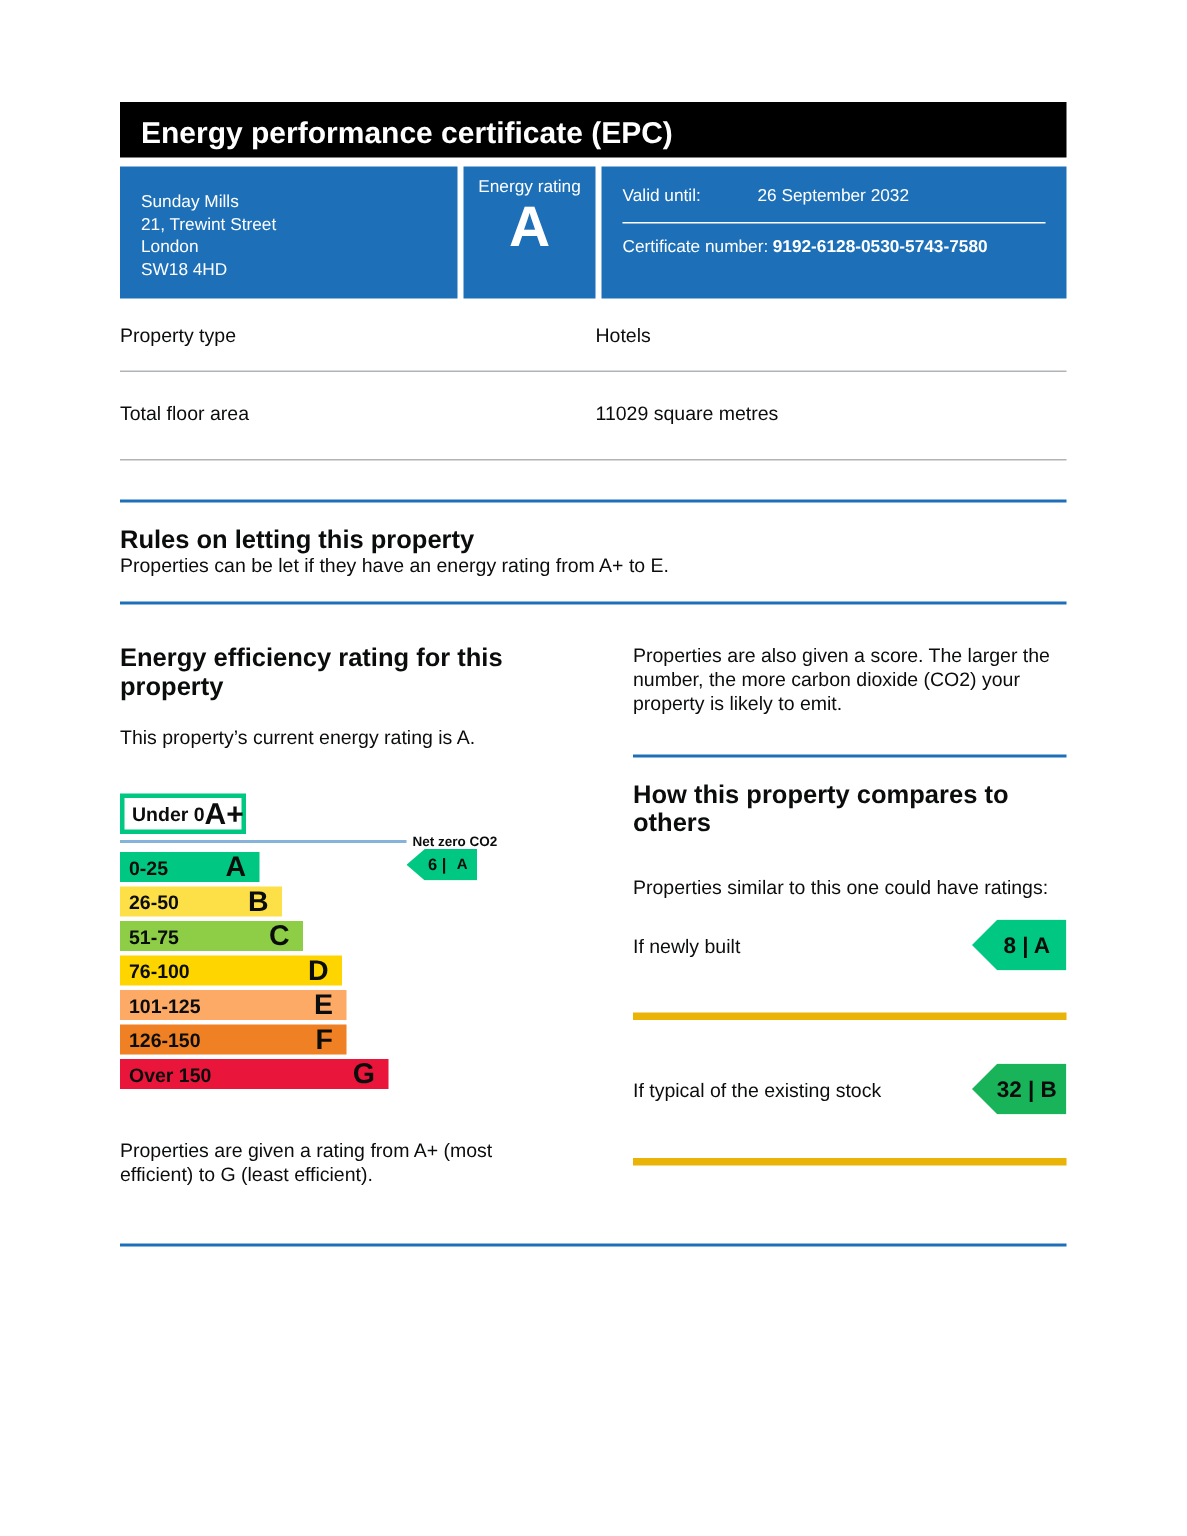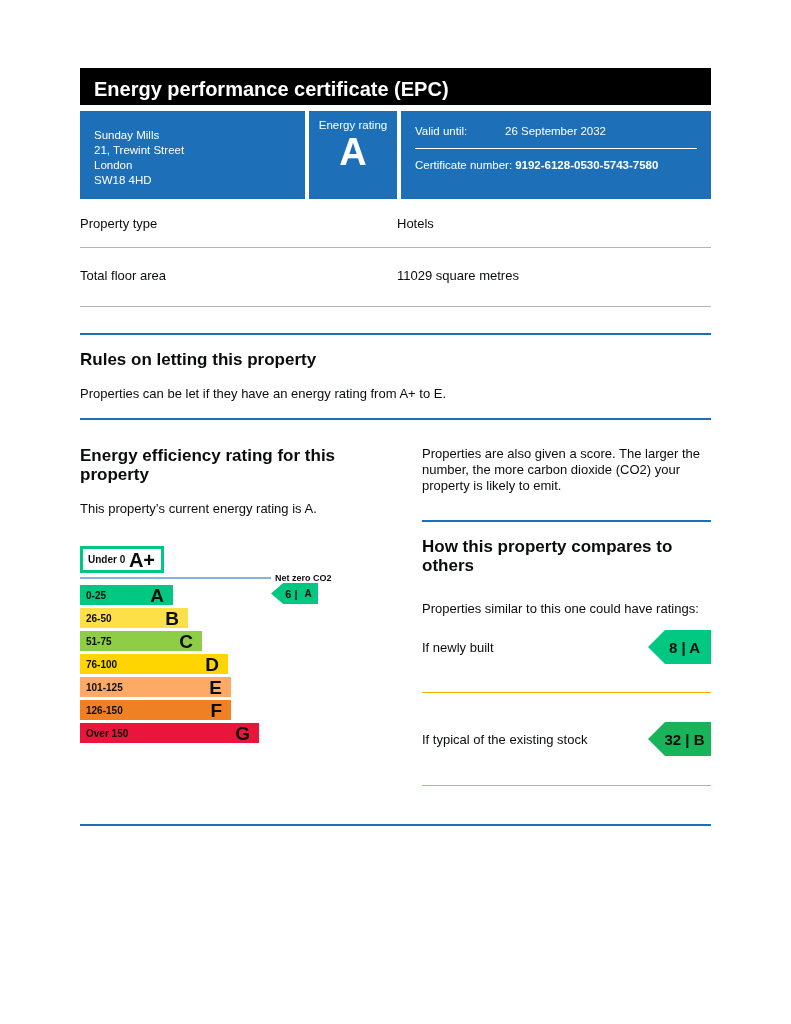--- a/index.html
+++ b/index.html
@@ -39,39 +39,39 @@
 
   
   .detail-row { display: flex; font-size: 13px; padding: 17px 0 16px; border-bottom: 1px solid #b1b4b6; }
   .detail-row.tall { padding: 20px 0 23px; }
   .detail-label { width: 317px; flex: none; }
 
   
   .rule-blue { border: none; border-top: 2px solid #1d70b8; margin-top: 26px; }
   h2 { font-size: 17px; line-height: 19px; font-weight: bold; }
   .rules-heading { margin-top: 15px; }
-  .rules-body { font-size: 13px; margin-top: 17px; }
+  .rules-body { font-size: 13px; }
   .rule-blue-2 { border: none; border-top: 2px solid #1d70b8; margin-top: 17px; }
 
   
   .two-col { display: flex; margin-top: 26px; }
   .col-left { width: 310px; flex: none; }
   .col-right { width: 289px; flex: none; margin-left: 32px; }
   .eff-heading { width: 300px; }
   .current-rating-text { font-size: 13px; margin-top: 17px; }
 
   
   .epc-chart { position: relative; margin-top: 30px; height: 196px; }
   .band-aplus {
     width: 84px; height: 27px; background: #ffffff;
     border: 3px solid #00c781;
     display: flex; align-items: center; justify-content: space-between;
     padding: 0 6px 0 5px;
   }
-  .band-range { font-size: 10px; font-weight: bold; white-space: nowrap; }
+  .band-range { font-size: 13px; font-weight: bold; white-space: nowrap; }
   .band-letter-plus { font-size: 20px; font-weight: bold; line-height: 1; }
   .netzero-row { display: flex; align-items: center; height: 9px; }
   .netzero-line { width: 191px; height: 2px; background: #86b3da; flex: none; }
   .netzero-label { font-size: 9px; font-weight: bold; margin-left: 4px; white-space: nowrap; }
   .band-row {
     height: 20px; margin-top: 3px;
     display: flex; align-items: center; justify-content: space-between;
     padding: 0 9px 0 6px;
   }
   .band-letter { font-size: 19px; font-weight: bold; line-height: 1; }
@@ -85,21 +85,21 @@
   .marker-score { font-size: 11px; font-weight: bold; }
   .marker-letter { font-size: 10px; font-weight: bold; }
   .scale-note { font-size: 13px; line-height: 16px; margin-top: 34px; width: 265px; }
 
   
   .score-note { font-size: 13px; line-height: 16px; width: 282px; }
   .rule-blue-right { border: none; border-top: 2px solid #1d70b8; margin: 26px 0 15px; }
   .compare-intro { font-size: 13px; margin-top: 26px; white-space: nowrap; }
   .compare-row {
     display: flex; justify-content: space-between; align-items: center;
-    border-bottom: 1px solid #eab308; font-size: 13px;
+    border-bottom: 5px solid #eab308; font-size: 13px;
   }
   .compare-row-1 { padding: 14px 0 28px; }
   .compare-row-2 { padding: 29px 0; }
   .rating-badge {
     width: 63px; height: 34px; flex: none;
     clip-path: polygon(0 50%, 27% 0, 100% 0, 100% 100%, 27% 100%);
     display: flex; align-items: center; justify-content: center;
     font-size: 15px; font-weight: bold; color: #0b0c0c;
     padding-left: 10px;
   }
@@ -198,20 +198,21 @@
               <span class="band-range">Over 150</span>
               <span class="band-letter">G</span>
             </div>
           </div>
         <div class="current-marker" style="background-color: rgb(0, 199, 129);">
           <span class="marker-score">6 |</span>
           <span class="marker-letter">A</span>
         </div>
       </div>
 
+      <p class="scale-note">Properties are given a rating from A+ (most efficient) to G (least efficient).</p>
     </div>
 
     <div class="col-right">
       <p class="score-note">Properties are also given a score. The larger the number, the more carbon dioxide (CO2) your property is likely to emit.</p>
       <hr class="rule-blue-right">
       <h2>How this property compares to others</h2>
       <p class="compare-intro">Properties similar to this one could have ratings:</p>
 
       <div class="compare-row compare-row-1">
         <span>If newly built</span>

